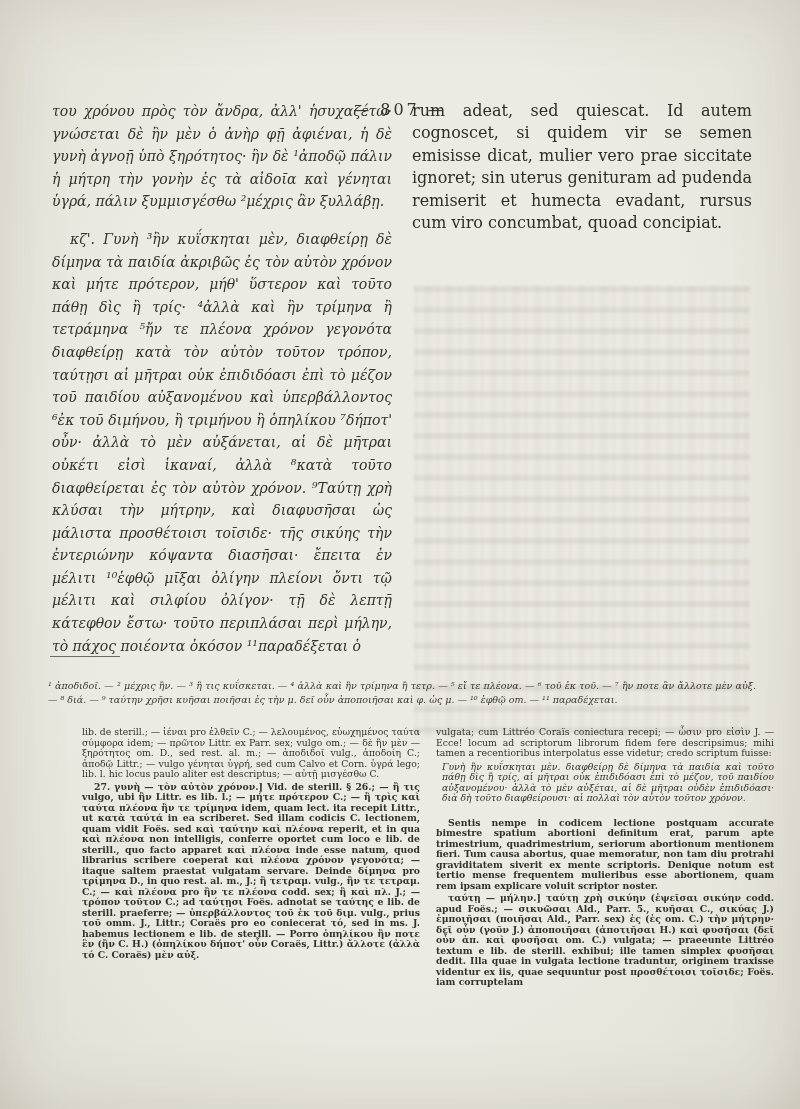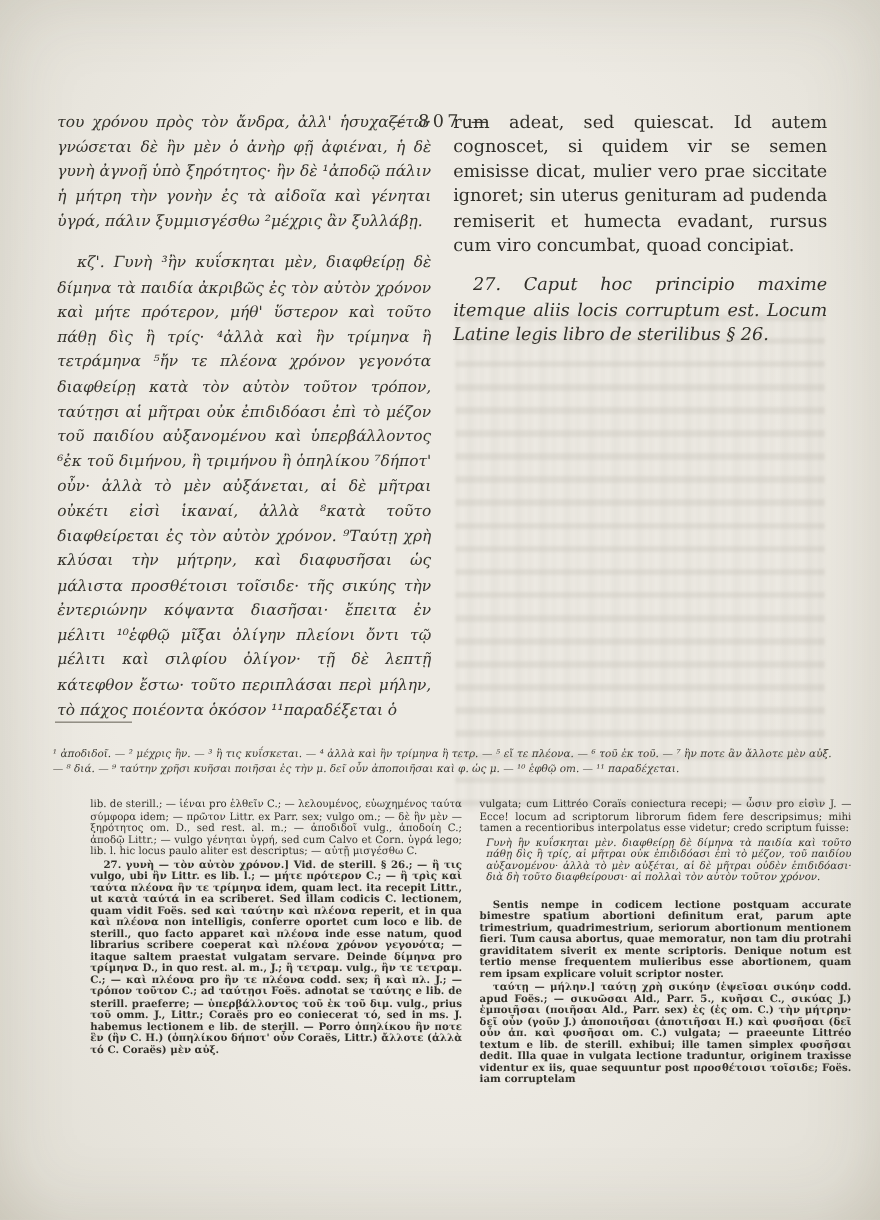--- a/index.html
+++ b/index.html
@@ -118,21 +118,20 @@
 
   <div class="main-cols">
 
     <div class="col greek-col">
       <p>του χρόνου πρὸς τὸν ἄνδρα, ἀλλ' ἡσυχαζέτω· γνώσεται δὲ ἢν μὲν ὁ ἀνὴρ φῇ ἀφιέναι, ἡ δὲ γυνὴ ἀγνοῇ ὑπὸ ξηρότητος· ἢν δὲ ¹ἀποδῷ πάλιν ἡ μήτρη τὴν γονὴν ἐς τὰ αἰδοῖα καὶ γένηται ὑγρά, πάλιν ξυμμισγέσθω ²μέχρις ἂν ξυλλάβῃ.</p>
       <p class="indent">κζ'. Γυνὴ ³ἢν κυΐσκηται μὲν, διαφθείρῃ δὲ δίμηνα τὰ παιδία ἀκριβῶς ἐς τὸν αὐτὸν χρόνον καὶ μήτε πρότερον, μήθ' ὕστερον καὶ τοῦτο πάθῃ δὶς ἢ τρίς· ⁴ἀλλὰ καὶ ἢν τρίμηνα ἢ τετράμηνα ⁵ἤν τε πλέονα χρόνον γεγονότα διαφθείρῃ κατὰ τὸν αὐτὸν τοῦτον τρόπον, ταύτῃσι αἱ μῆτραι οὐκ ἐπιδιδόασι ἐπὶ τὸ μέζον τοῦ παιδίου αὐξανομένου καὶ ὑπερβάλλοντος ⁶ἐκ τοῦ διμήνου, ἢ τριμήνου ἢ ὁπηλίκου ⁷δήποτ' οὖν· ἀλλὰ τὸ μὲν αὐξάνεται, αἱ δὲ μῆτραι οὐκέτι εἰσὶ ἱκαναί, ἀλλὰ ⁸κατὰ τοῦτο διαφθείρεται ἐς τὸν αὐτὸν χρόνον. ⁹Ταύτῃ χρὴ κλύσαι τὴν μήτρην, καὶ διαφυσῆσαι ὡς μάλιστα προσθέτοισι τοῖσιδε· τῆς σικύης τὴν ἐντεριώνην κόψαντα διασῆσαι· ἔπειτα ἐν μέλιτι ¹⁰ἑφθῷ μῖξαι ὀλίγην πλείονι ὄντι τῷ μέλιτι καὶ σιλφίου ὀλίγον· τῇ δὲ λεπτῇ κάτεφθον ἔστω· τοῦτο περιπλάσαι περὶ μήλην, τὸ πάχος ποιέοντα ὁκόσον ¹¹παραδέξεται ὁ</p>
     </div>
 
     <div class="col latin-col">
       <p>rum adeat, sed quiescat. Id autem cognoscet, si quidem vir se semen emisisse dicat, mulier vero prae siccitate ignoret; sin uterus genituram ad pudenda remiserit et humecta evadant, rursus cum viro concumbat, quoad concipiat.</p>
-      <p class="it indent">27. Caput hoc principio maxime itemque aliis locis corruptum est. Locum Latine legis libro de sterilibus § 26.</p>
       <div class="bleedthrough"></div>
     </div>
 
   </div>
 
   <div class="footnote-rule"></div>
 
   <div class="apparatus">¹ ἀποδιδοῖ. — ² μέχρις ἢν. — ³ ἢ τις κυΐσκεται. — ⁴ ἀλλὰ καὶ ἢν τρίμηνα ἢ τετρ. — ⁵ εἴ τε πλέονα. — ⁶ τοῦ ἐκ τοῦ. — ⁷ ἢν ποτε ἂν ἄλλοτε μὲν αὐξ. — ⁸ διά. — ⁹ ταύτην χρῆσι κυῆσαι ποιῆσαι ἐς τὴν μ. δεῖ οὖν ἀποποιῆσαι καὶ φ. ὡς μ. — ¹⁰ ἑφθῷ om. — ¹¹ παραδέχεται.</div>
 
   <div class="commentary">

